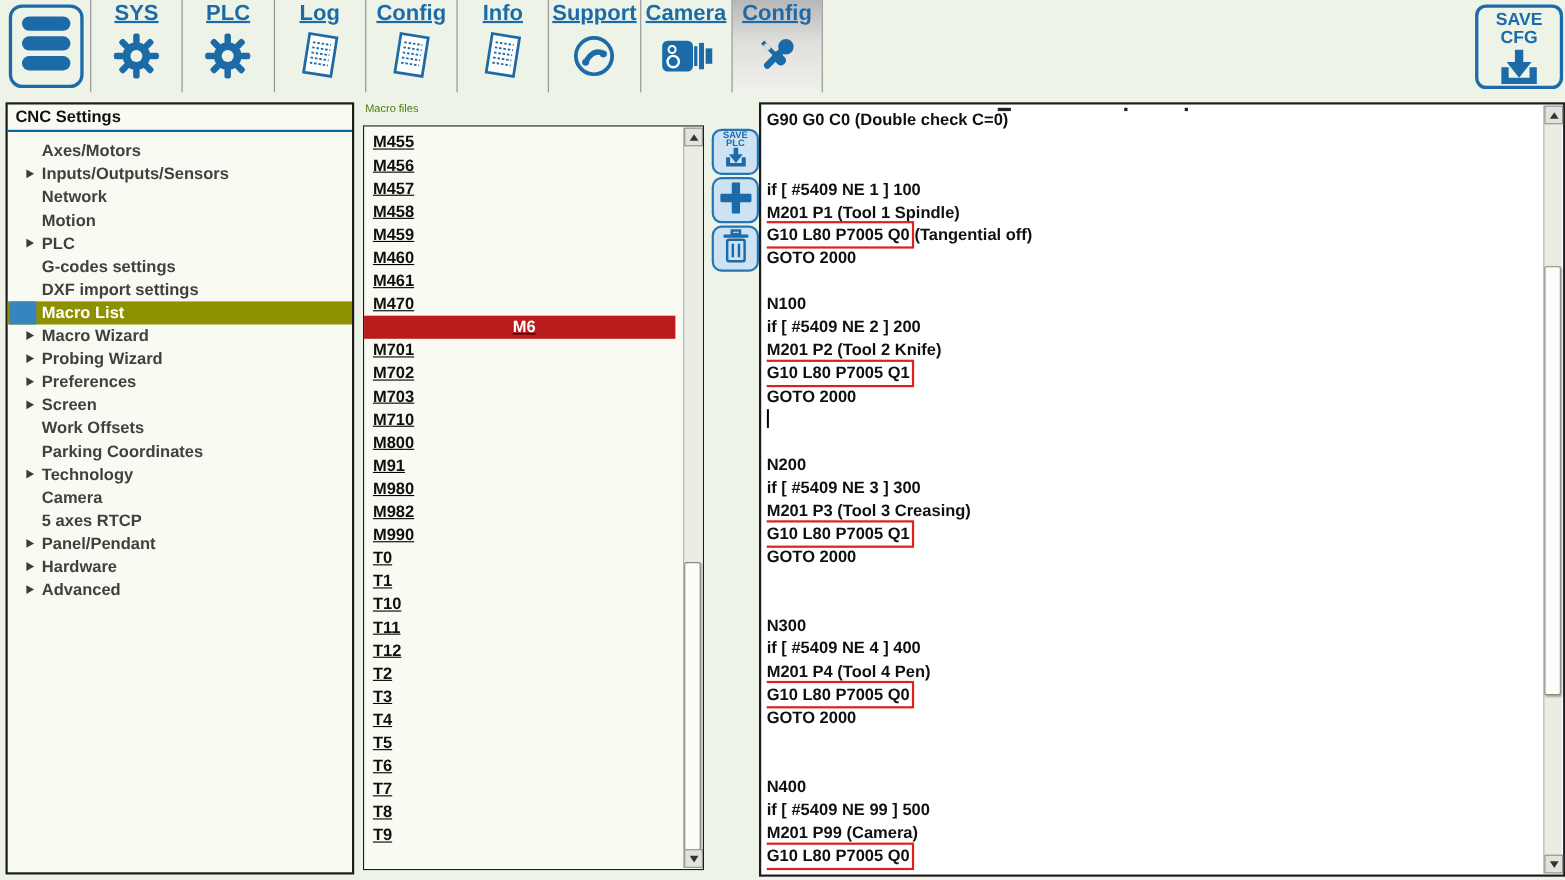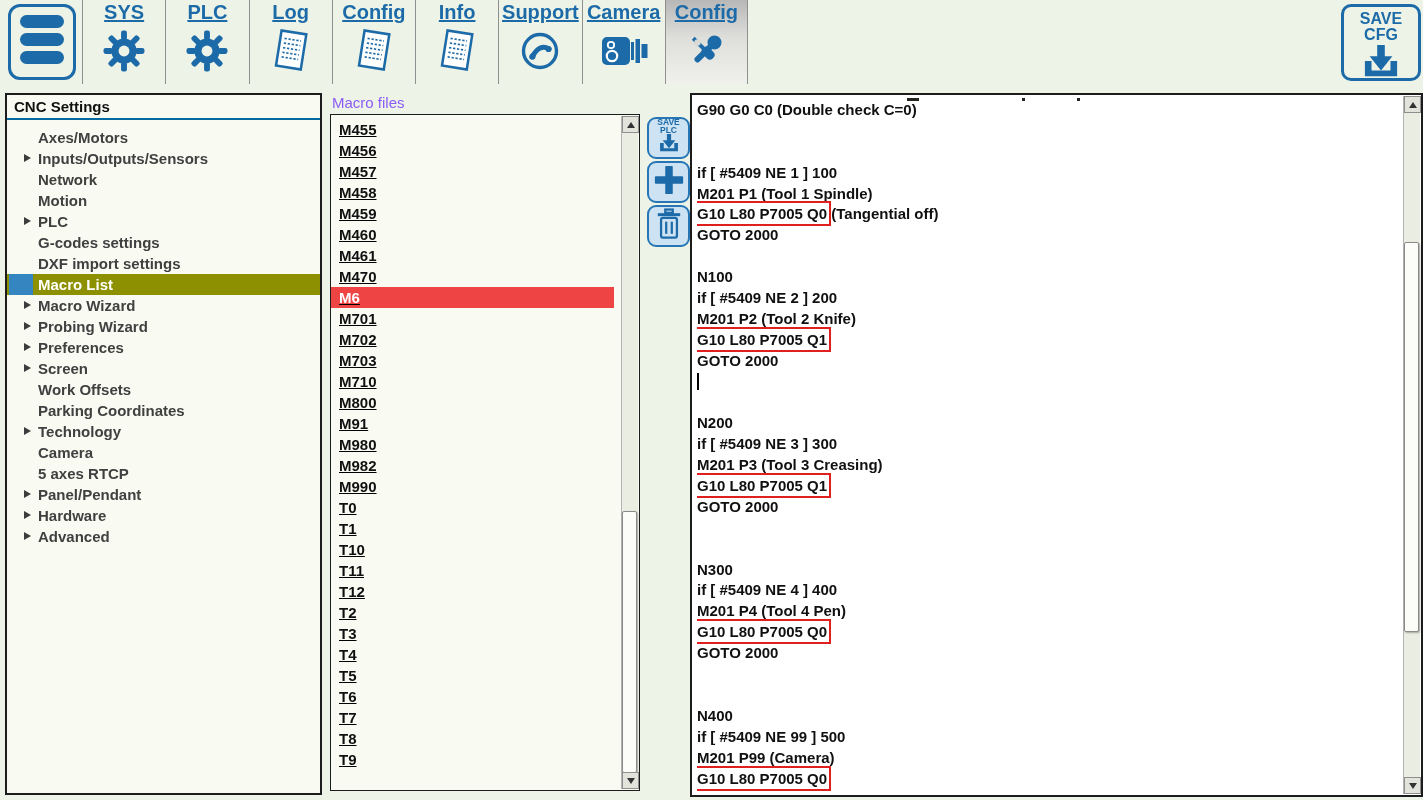--- a/index.html
+++ b/index.html
@@ -33,27 +33,27 @@
   #tree-header{height:23px;line-height:23px;border-bottom:2px solid #0369a1;
     padding-left:7px;font-size:15px;font-weight:bold;color:#101010;}
   #tree-items{padding-top:7px;}
   .titem{position:relative;height:21px;line-height:21px;padding-left:31px;
     font-size:15px;font-weight:bold;color:#404040;cursor:pointer;white-space:nowrap;}
   .titem .arrow{position:absolute;left:17px;top:5.5px;width:0;height:0;
     border-left:7px solid #3c3c3c;border-top:4.5px solid transparent;border-bottom:4.5px solid transparent;}
   .titem.selected{background:#8d9101;color:#ffffff;}
   .titem.selected .sq{position:absolute;left:2px;top:0;width:24px;height:21px;background:#3585c0;}
   
-  #macro-title{position:absolute;left:332px;top:94px;font-size:15px;color:#8b5cf6;}
+  #macro-title{position:absolute;left:332px;top:94px;font-size:10px;color:#4d7c0f;}
   #macro-list{position:absolute;left:330px;top:114px;width:310px;height:677px;
     background:#f9fbf3;border:1.5px solid #1c1c1c;box-sizing:border-box;text-decoration:underline;}
   #macro-items{padding-top:4px;}
   .mitem{height:21px;line-height:21px;padding-left:8px;font-size:15px;font-weight:bold;
     color:#101010;cursor:pointer;width:283px;box-sizing:border-box;}
-  .mitem.selected{background:#ef4444;color:#ffffff;}
+  .mitem.selected{background:#b91c1c;color:#ffffff;text-align:center;}
   
   .sb{position:absolute;top:1px;bottom:1px;right:1px;width:17px;background:#eaeee2;
     border-left:1px solid #b3b3b3;box-sizing:border-box;}
   .sb-btn{position:absolute;left:0px;width:15px;height:15px;background:#e2e4dc;
     border:1px solid #8f8f8f;display:flex;align-items:center;justify-content:center;cursor:pointer;}
   .sb-btn.up{top:0;}
   .sb-btn.down{bottom:0;}
   .tri-up{width:0;height:0;border-left:4px solid transparent;border-right:4px solid transparent;border-bottom:6px solid #333;}
   .tri-down{width:0;height:0;border-left:4px solid transparent;border-right:4px solid transparent;border-top:6px solid #333;}
   .sb-thumb{position:absolute;left:0px;width:15px;background:#fcfcf8;border:1px solid #8a8a8a;

